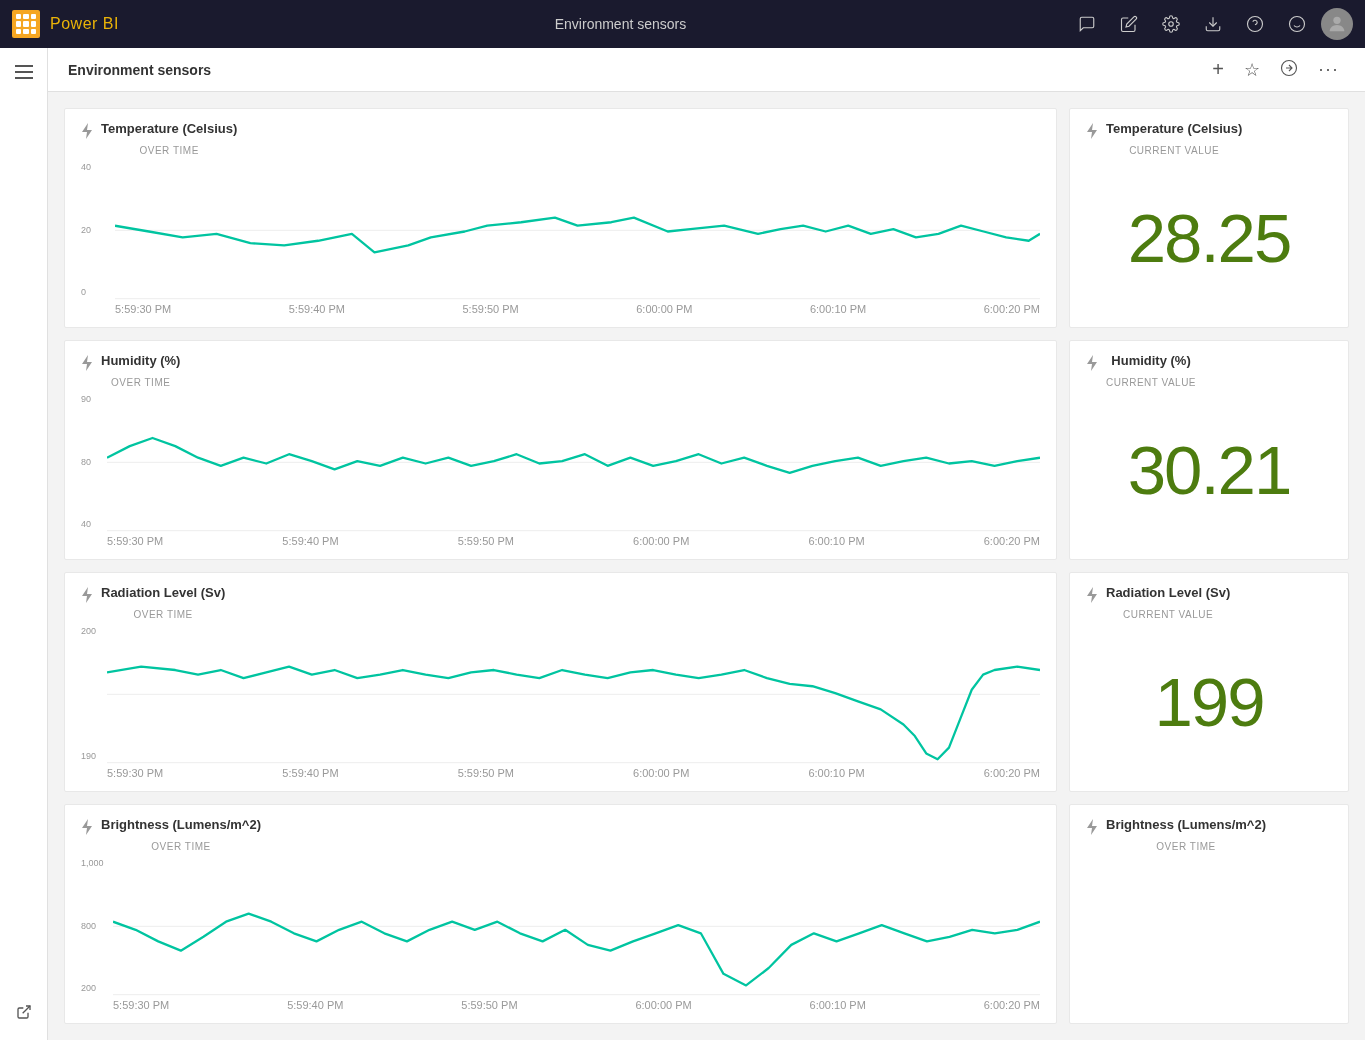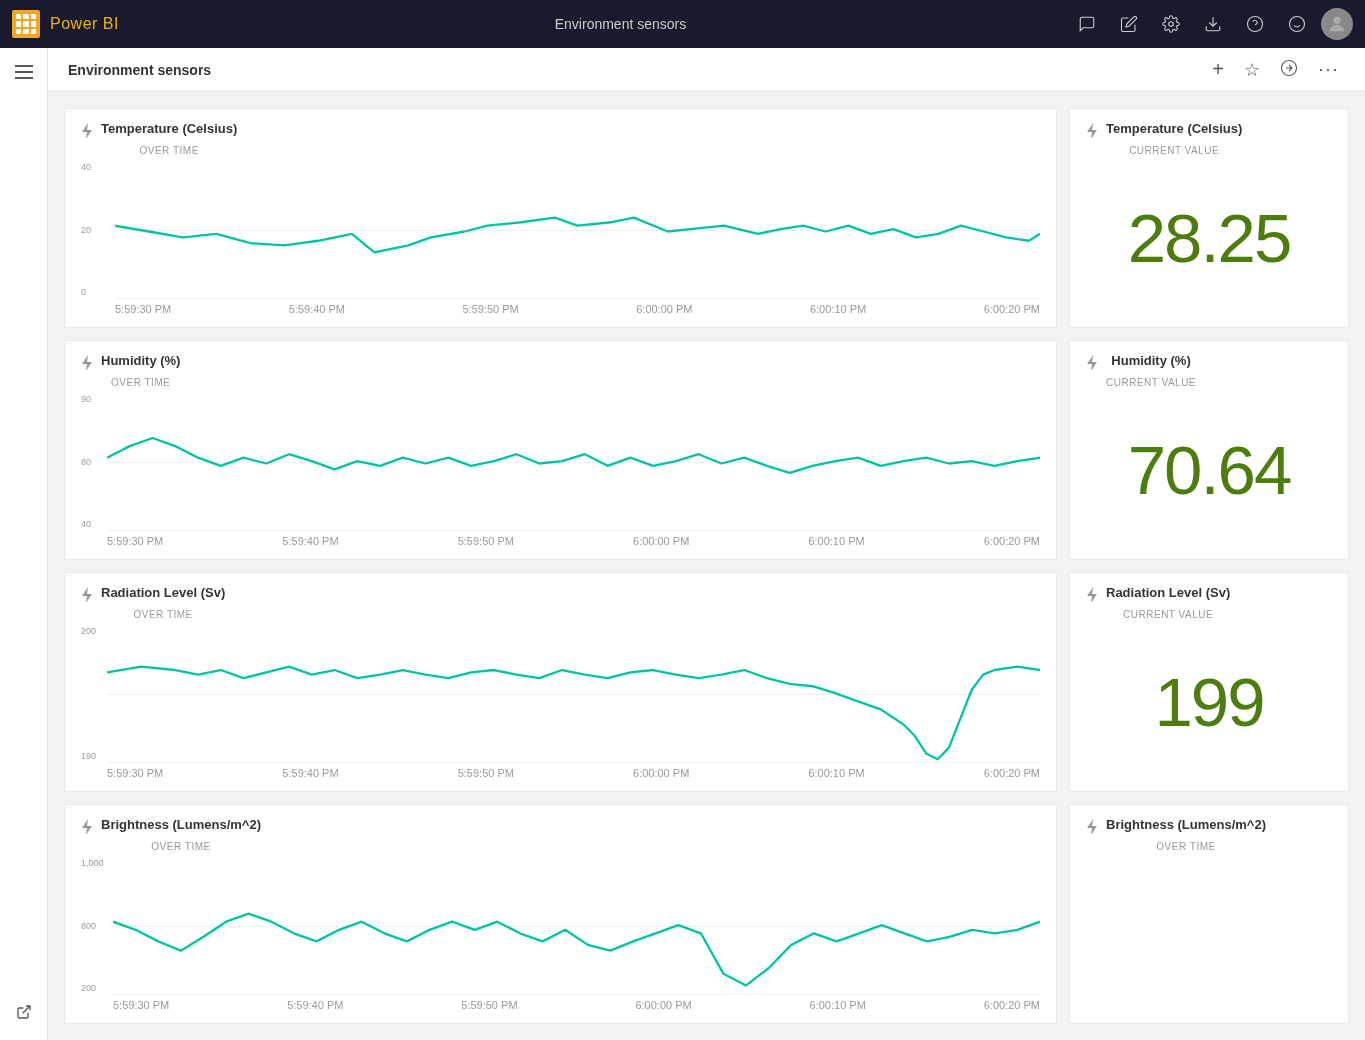--- a/index.html
+++ b/index.html
@@ -299,21 +299,21 @@
           <span class="card-icon">
             <svg width="12" height="16" viewBox="0 0 10 16" fill="#999">
                 <polygon points="6,0 0,9 5,9 4,16 10,7 5,7"></polygon>
               </svg>
           </span>
           <div class="card-titles">
             <span class="card-title">Humidity (%)</span>
             <span class="card-subtitle">CURRENT VALUE</span>
           </div>
         </div>
-        <div class="value-display">70.64</div>
+        <div class="value-display">30.21</div>
       </div>
 
       <div class="card">
         <div class="card-header">
           <span class="card-icon">
             <svg width="12" height="16" viewBox="0 0 10 16" fill="#999">
                 <polygon points="6,0 0,9 5,9 4,16 10,7 5,7"></polygon>
               </svg>
           </span>
           <div class="card-titles">

